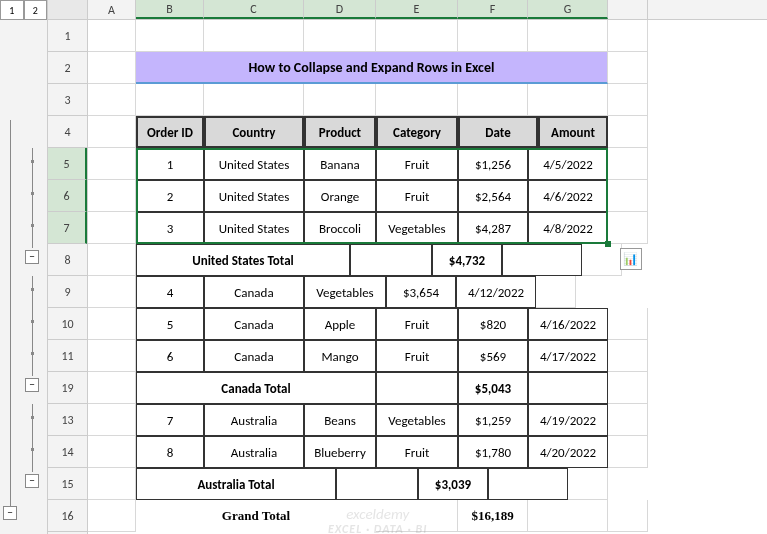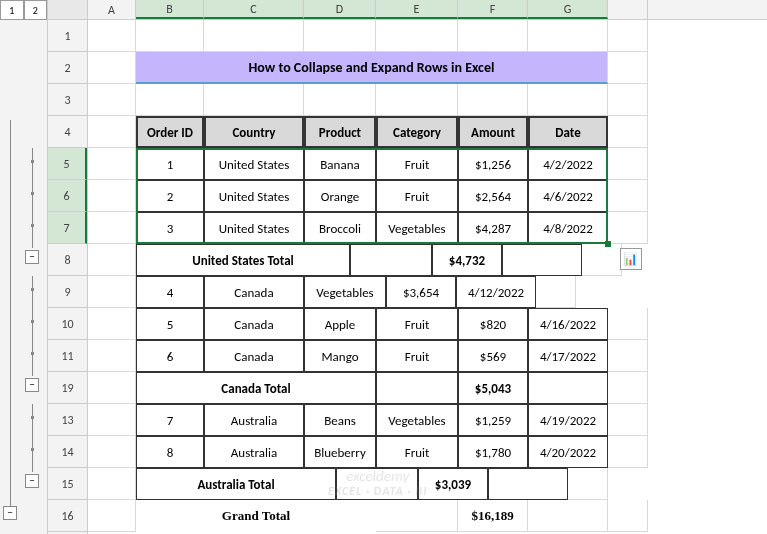--- a/index.html
+++ b/index.html
@@ -120,32 +120,32 @@
             <div class="cell wF"></div>
             <div class="cell wG"></div>
             <div class="cell wH"></div>
           </div>
         <div class="row">
             <div class="cell wA"></div>
           <div class="cell hdr-cell wB">Order ID</div>
           <div class="cell hdr-cell wC">Country</div>
           <div class="cell hdr-cell wD">Product</div>
           <div class="cell hdr-cell wE">Category</div>
+          <div class="cell hdr-cell wG">Date</div>
           <div class="cell hdr-cell wF">Amount</div>
-          <div class="cell hdr-cell wG">Date</div>
           <div class="cell wH"></div>
           </div>
         <div class="row">
             <div class="cell wA"></div>
           <div class="cell data-cell wB">1</div>
           <div class="cell data-cell wC">United States</div>
           <div class="cell data-cell wD">Banana</div>
           <div class="cell data-cell wE">Fruit</div>
           <div class="cell data-cell wF">$1,256</div>
-          <div class="cell data-cell wG">4/2/2022</div>
+          <div class="cell data-cell wG">4/5/2022</div>
           <div class="cell wH"></div>
           </div>
         <div class="row">
             <div class="cell wA"></div>
           <div class="cell data-cell wB">2</div>
           <div class="cell data-cell wC">United States</div>
           <div class="cell data-cell wD">Orange</div>
           <div class="cell data-cell wE">Fruit</div>
           <div class="cell data-cell wF">$2,564</div>
           <div class="cell data-cell wG">4/6/2022</div>
@@ -241,19 +241,19 @@
           <div class="cell grand-cell wF">$16,189</div>
           <div class="cell wG"></div>
           <div class="cell wH"></div>
           </div>
         <div class="selection" style="left:48px;top:128px;width:472px;height:96px;"></div>
         <div class="fill-handle" style="left:517px;top:221px;"></div>
         <div class="quick-analysis" style="left:532px;top:228px;">
             <span class="qa-icon">📊</span>
           </div>
         <div class="watermark" style="left:240px;top:448px;">
-          <div style="font-size:15px;">exceldemy</div>
+          <div style="font-size:15px;margin-top:38px;">exceldemy</div>
           <div style="font-size:12px;letter-spacing:1px;font-weight:bold;">EXCEL · DATA · BI</div>
         </div>
       </div>
     </div>
   </div>
 </div>
 
 </body></html>

